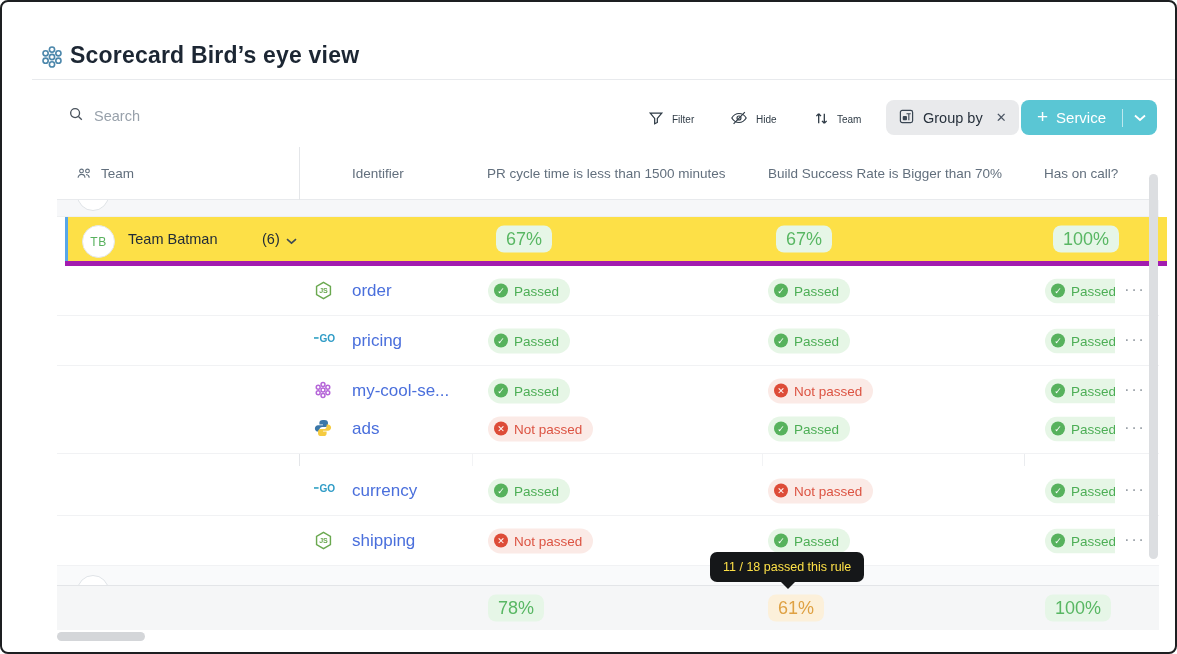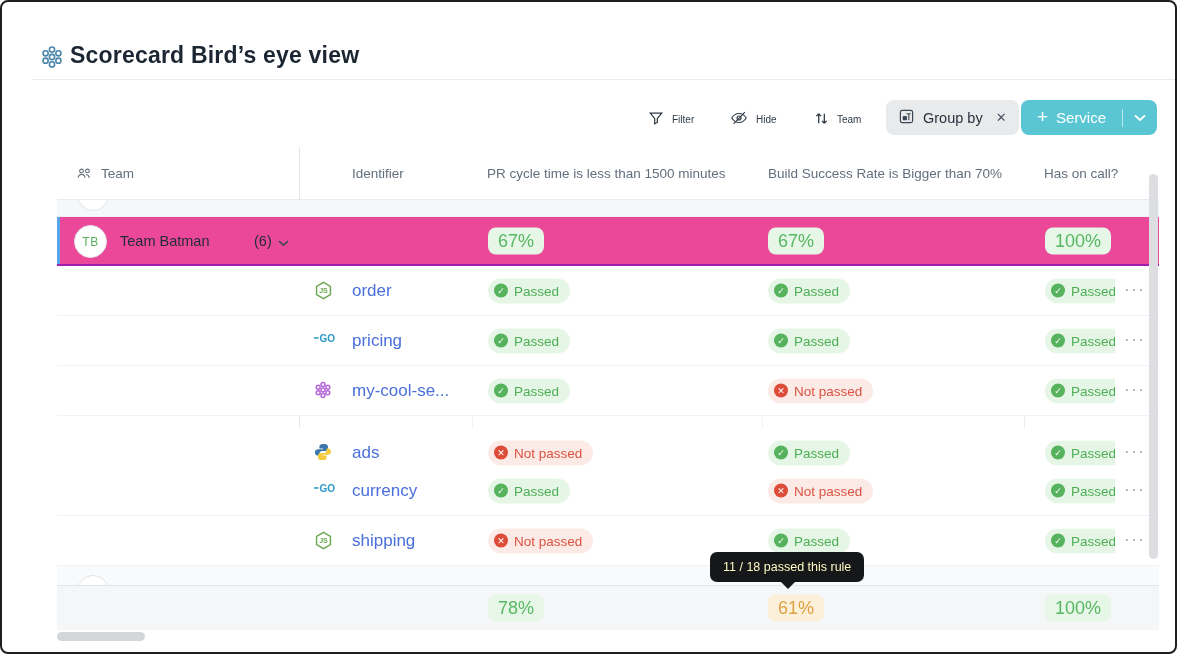--- a/index.html
+++ b/index.html
@@ -40,21 +40,21 @@
   .vdiv-c2 { left:760px; top:198px; height:430px; }
   .vdiv-c3 { left:1022px; top:198px; height:430px; background:#eaecef; }
 
   
   .row { position:absolute; left:55px; width:1102px; }
   .partial-top { top:198px; height:17px; background:#f6f7f9; border-bottom:1px solid #eef0f2; overflow:hidden; }
   .partial-bottom { top:564px; height:19px; background:#f9fafb; overflow:hidden; }
   .peek-avatar { position:absolute; left:20px; width:32px; height:32px; border-radius:50%; background:#fff; border:1px solid #dfe3e7; }
   .peek-avatar.top { top:-21px; } .peek-avatar.bot { top:9px; }
 
-  .group-row { top:215px; height:49px; background:#ec4899; border-bottom:2px solid #a21caf; }
+  .group-row { top:215px; height:49px; background:#fde047; border-bottom:5px solid #a21caf;margin-left:8px; }
   .accent-bar { position:absolute; left:0; top:0; width:3px; height:100%; background:#58a6e8; }
   .avatar { position:absolute; left:17px; top:8px; width:33px; height:33px; border-radius:50%; background:#fff; border:1px solid #e3e6ea; display:flex; align-items:center; justify-content:center; font-size:12px; color:#58b15e; letter-spacing:.5px; }
   .group-name { position:absolute; left:63px; top:50%; transform:translateY(-50%); font-size:14.5px; color:#222c38; }
   .group-count { position:absolute; left:197px; top:50%; transform:translateY(-50%); font-size:14.5px; color:#222c38; }
   .group-caret { position:absolute; left:221px; top:50%; transform:translateY(-46%); }
 
   .svc-row { height:50px; background:#fff; border-bottom:1px solid #f1f2f4; }
   .svc-icon { position:absolute; left:257px; top:50%; transform:translateY(-50%); width:22px; height:20px; display:flex; align-items:flex-start; }
   .identifier { position:absolute; left:295px; top:50%; transform:translateY(-50%); font-size:17px; color:#4a6fdc; text-decoration:none; cursor:pointer; }
   .cell { position:absolute; top:50%; transform:translateY(-50%); white-space:nowrap; }
@@ -69,21 +69,21 @@
   .b-pass { background:#e6f6e6; color:#4cae55; }
   .b-fail { background:#fbeae6; color:#dc5342; }
   .dot { width:14px; height:14px; border-radius:50%; display:inline-flex; align-items:center; justify-content:center; color:#fff; font-size:9px; line-height:1; }
   .b-pass .dot { background:#57b25d; }
   .b-fail .dot { background:#dd4c38; }
   .pct { display:inline-block; padding:3px 10px; border-radius:8px; font-size:18px; }
   .pct-green { background:#e6f6e7; color:#58b763; }
   .pct-orange { background:#fcf0da; color:#dfa143; }
 
   
-  .tooltip { position:absolute; left:708px; top:550px; height:30px; line-height:30px; padding:0 13px; background:#151719; color:#fef9c3; font-size:12.5px; border-radius:7px; white-space:nowrap; z-index:5; }
+  .tooltip { position:absolute; left:708px; top:550px; height:30px; line-height:30px; padding:0 13px; background:#151719; color:#fde047; font-size:12.5px; border-radius:7px; white-space:nowrap; z-index:5; }
   .tooltip::after { content:""; position:absolute; left:70px; bottom:-7px; border-left:8px solid transparent; border-right:8px solid transparent; border-top:8px solid #151719; }
 
   
   .hscroll { position:absolute; left:55px; top:630px; width:88px; height:9px; border-radius:5px; background:#d4d6d9; }
   .vscroll { position:absolute; left:1147px; top:172px; width:9px; height:385px; border-radius:5px; background:#dcdee1; }
 </style>
 </head>
 <body>
 
 <div class="frame">
@@ -95,20 +95,27 @@
           <circle cx="12" cy="19.4" r="2.6"></circle>
           <circle cx="5.6" cy="8.3" r="2.6"></circle>
           <circle cx="18.4" cy="8.3" r="2.6"></circle>
           <circle cx="5.6" cy="15.7" r="2.6"></circle>
           <circle cx="18.4" cy="15.7" r="2.6"></circle>
         </g>
       </svg></span>
   <h1 class="page-title">Scorecard Bird’s eye view</h1>
   <div class="header-divider"></div>
 
+  <div class="search-wrap">
+    <span><svg viewBox="0 0 18 18" width="16" height="16" fill="none" stroke="#49525c" stroke-width="1.5">
+          <circle cx="8" cy="8" r="5"></circle>
+          <line x1="11.8" y1="11.8" x2="15.5" y2="15.5"></line>
+        </svg></span>
+    <input class="search-input" placeholder="Search" style="">
+  </div>
 
   <div class="tool-btn btn-filter">
     <span><svg viewBox="0 0 18 18" width="16" height="16" fill="none" stroke="#2f3b46" stroke-width="1.4">
           <path d="M2.5 3.5h13l-5 6v4.5l-3 1.5v-6z"></path>
         </svg></span>
     <span>Filter</span>
   </div>
   <div class="tool-btn btn-hide">
     <span><svg viewBox="0 0 20 20" width="18" height="18" fill="none" stroke="#2f3b46" stroke-width="1.3">
           <path d="M2 10s3-5 8-5 8 5 8 5-3 5-8 5-8-5-8-5z"></path>
@@ -226,21 +233,21 @@
             </g>
           </svg>
         </span>
     <a class="identifier">my-cool-se...</a>
     <span class="cell col1 slot1"><span class="badge b-pass"><span class="dot">✓</span>Passed</span></span>
     <span class="cell col2 slot2"><span class="badge b-fail"><span class="dot">✕</span>Not passed</span></span>
     <span class="cell c3-clip slot3"><span class="badge b-pass"><span class="dot">✓</span>Passed</span></span>
     <span class="row-menu">···</span>
   </div>
 
-  <div class="row svc-row" style="top: 426px;">
+  <div class="row svc-row" style="top: 402px;">
     <span class="svc-icon">
           <svg viewBox="0 0 20 20" width="18" height="18">
             <path d="M10 1c-3 0-4 1.4-4 3v2h4v1H4.5C2.5 7 1 8.5 1 10.5S2.5 14 4.5 14H6v-2.2c0-1.7 1.5-3 3.2-3h3.6c1.5 0 2.7-1.2 2.7-2.8V4c0-1.6-1-3-4-3h-1.5z" fill="#3b77a8"></path>
             <path d="M10 19c3 0 4-1.4 4-3v-2h-4v-1h5.5c2 0 3.5-1.5 3.5-3.5S17.5 6 15.5 6H14v2.2c0 1.7-1.5 3-3.2 3H7.2c-1.5 0-2.7 1.2-2.7 2.8V16c0 1.6 1 3 4 3h1.5z" fill="#f5cb40"></path>
           </svg>
         </span>
     <a class="identifier">ads</a>
     <span class="cell col1 slot1"><span class="badge b-fail"><span class="dot">✕</span>Not passed</span></span>
     <span class="cell col2 slot2"><span class="badge b-pass"><span class="dot">✓</span>Passed</span></span>
     <span class="cell c3-clip slot3"><span class="badge b-pass"><span class="dot">✓</span>Passed</span></span>

